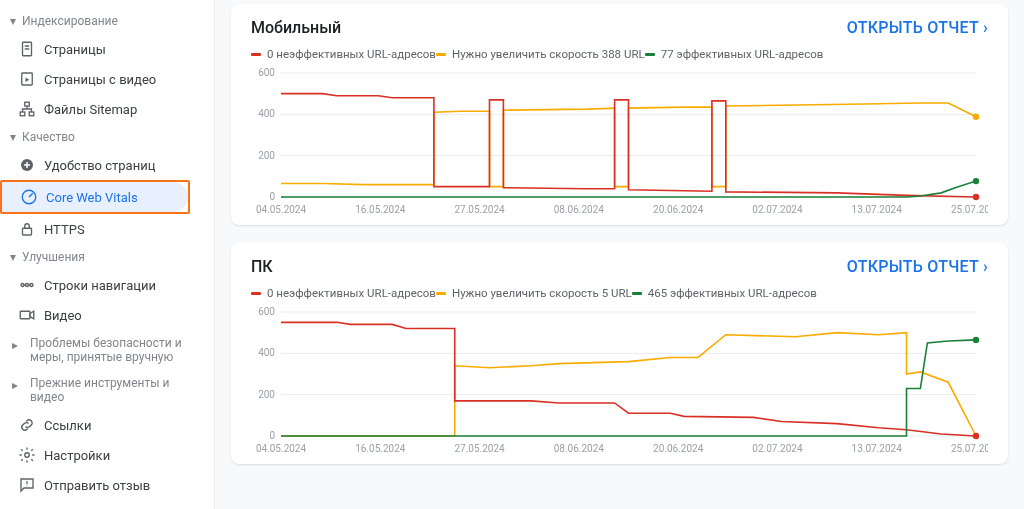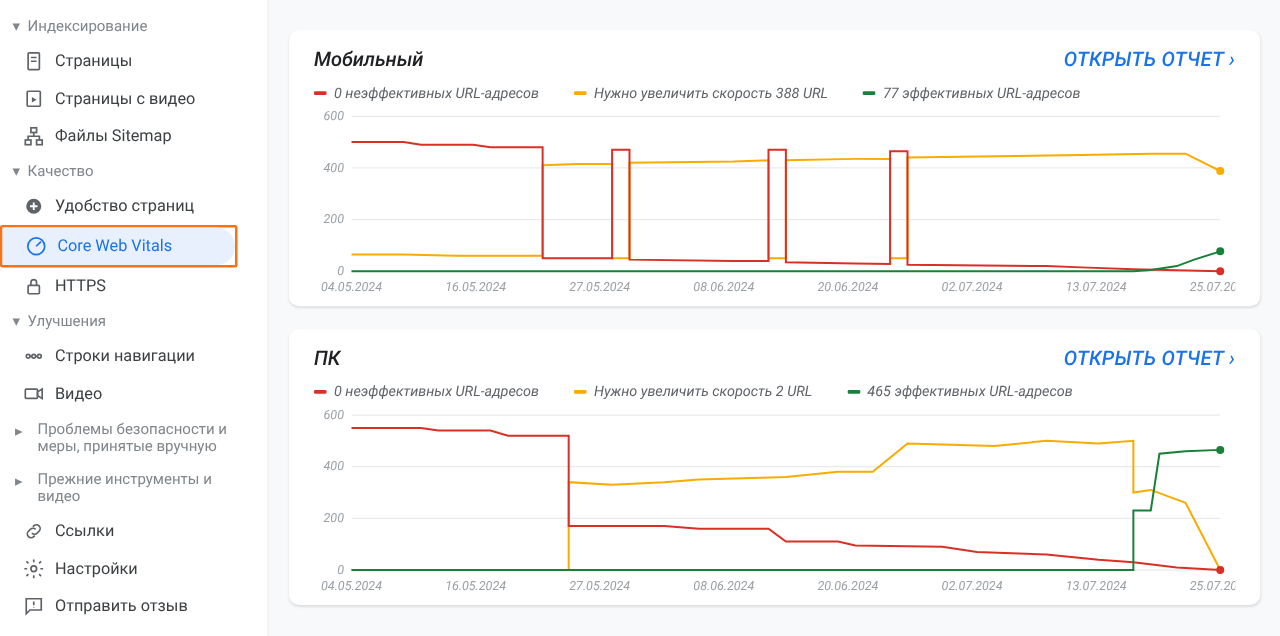--- a/index.html
+++ b/index.html
@@ -57,23 +57,22 @@
     color: #80868b;
     font-size: 12px;
     display:flex; gap:6px; align-items:flex-start;
     cursor:pointer;
   }
   .plain-item .chev { width:12px; flex:0 0 12px; padding-top:2px;}
   
   .main {
     flex: 1;
     background: #f8f9fa;
-    padding: 24px 16px;
+    padding: 4px 16px;
     overflow: auto;
-    font-style: italic;
   }
   .card {
     background: #fff;
     border-radius: 8px;
     box-shadow: 0 1px 2px rgba(60,64,67,0.15);
     margin-bottom: 18px;
     padding: 14px 20px 8px 20px;
   }
   .card-header {
     display: flex;
@@ -83,21 +82,21 @@
   }
   .card-title { font-size: 16px; font-weight: 500; color: #202124; }
   .open-report {
     color: #1a73e8;
     font-size: 16px;
     font-weight: 500;
     display: flex; align-items:flex-end; gap:4px;
     cursor:pointer;
     letter-spacing: .25px;
   }
-  .legend { display: flex; gap: 28px; margin-bottom: 6px; flex-wrap: wrap; }
+  .legend { display: flex; margin-bottom: 6px; flex-wrap: wrap; }
   .legend-item { display: flex; align-items: center; gap: 6px; font-size: 11.5px; color:#5f6368; }
   .legend-swatch { width: 10px; height: 3px; border-radius: 1px; }
   .chart-wrap { position: relative; height: 150px; }
   svg.chart { width: 100%; height: 100%; }
   .y-tick { font-size: 10px; fill: #9aa0a6; }
   .x-tick { font-size: 10px; fill: #9aa0a6; text-anchor: middle; }
   .gridline { stroke: #e8eaed; stroke-width: 1; }
   .series { fill: none; stroke-width: 1.6; }
   .dot { r: 3.2; }
   
@@ -299,21 +298,21 @@
         <span>›</span>
       </div>
     </div>
     <div class="legend">
       <div class="legend-item">
           <span class="legend-swatch" style="background:#d93025"></span>
           <span>0 неэффективных URL-адресов</span>
         </div>
       <div class="legend-item">
           <span class="legend-swatch" style="background:#f9ab00"></span>
-          <span>Нужно увеличить скорость 2 URL</span>
+          <span>Нужно увеличить скорость 5 URL</span>
         </div>
       <div class="legend-item">
           <span class="legend-swatch" style="background:#188038"></span>
           <span>465 эффективных URL-адресов</span>
         </div>
     </div>
     <div class="chart-wrap">
       <svg class="chart" id="chart-desktop" viewBox="0 0 737 150">
           <line x1="30" x2="725" y1="130" y2="130" class="gridline"></line>
           <text x="24" y="133" text-anchor="end" class="y-tick">0</text>

